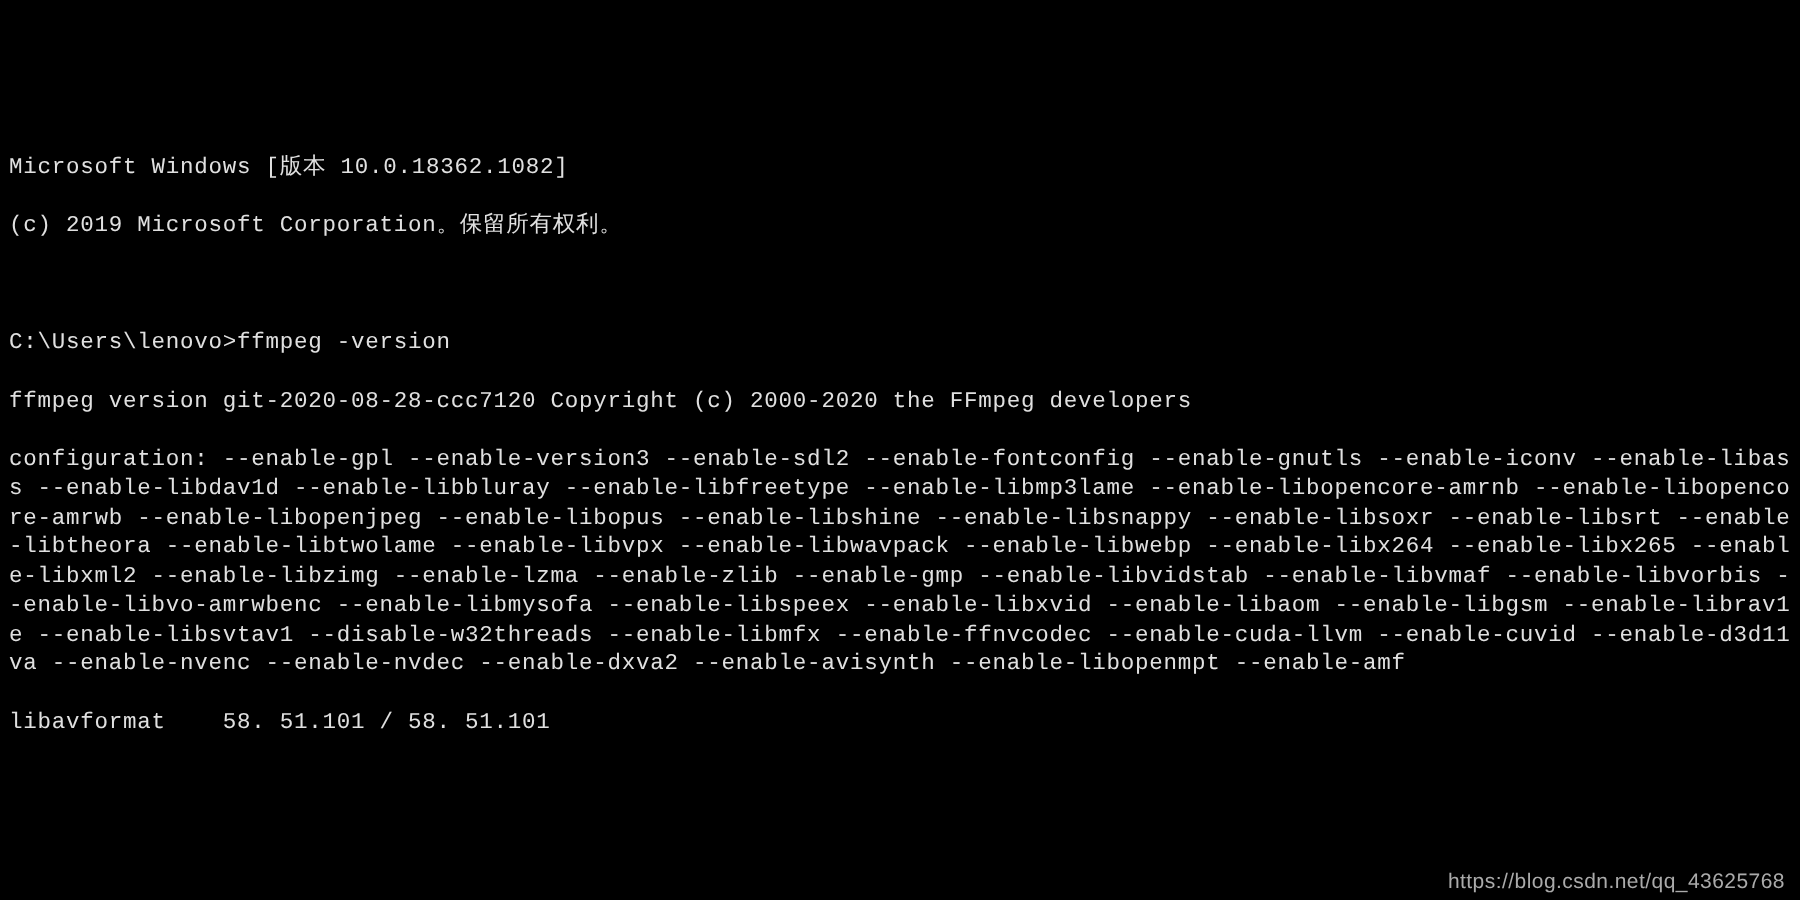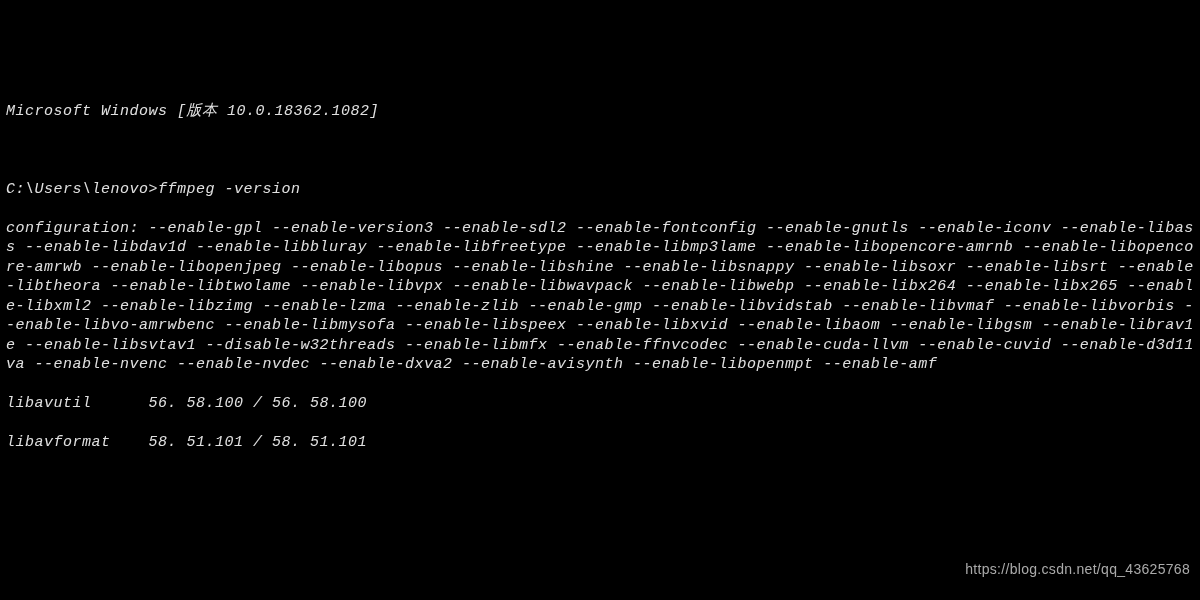--- a/index.html
+++ b/index.html
@@ -19,50 +19,50 @@
       position: relative;
       padding: 4px 6px;
       white-space: pre-wrap;
       word-break: break-all;
     }
     .terminal {
       letter-spacing: 0.5px;
     }
     .line {
       display: block;
-      font-style: italic;
     }
     .prompt {
       display: inline;
     }
     .command {
       display: inline;
     }
     .watermark {
       position: absolute;
-      bottom: 22px;
+      bottom: 4px;
       right: 10px;
       color: #c8c8c8;
       font-size: 14px;
       font-family: Arial, sans-serif;
       letter-spacing: 0.3px;
       opacity: 0.85;
     }
   </style>
 </head>
 <body>
 
 
 
 <div class="terminal">
 <span class="line">Microsoft Windows [版本 10.0.18362.1082]</span>
+<span class="line">(c) 2019 Microsoft Corporation。保留所有权利。</span>
 <span class="line"> </span>
 <span class="line"><span class="prompt">C:\Users\lenovo&gt;</span><span class="command">ffmpeg -version</span></span>
+<span class="line">ffmpeg version git-2020-08-28-ccc7120 Copyright (c) 2000-2020 the FFmpeg developers</span>
 <span class="line">configuration: --enable-gpl --enable-version3 --enable-sdl2 --enable-fontconfig --enable-gnutls --enable-iconv --enable-libass --enable-libdav1d --enable-libbluray --enable-libfreetype --enable-libmp3lame --enable-libopencore-amrnb --enable-libopencore-amrwb --enable-libopenjpeg --enable-libopus --enable-libshine --enable-libsnappy --enable-libsoxr --enable-libsrt --enable-libtheora --enable-libtwolame --enable-libvpx --enable-libwavpack --enable-libwebp --enable-libx264 --enable-libx265 --enable-libxml2 --enable-libzimg --enable-lzma --enable-zlib --enable-gmp --enable-libvidstab --enable-libvmaf --enable-libvorbis --enable-libvo-amrwbenc --enable-libmysofa --enable-libspeex --enable-libxvid --enable-libaom --enable-libgsm --enable-librav1e --enable-libsvtav1 --disable-w32threads --enable-libmfx --enable-ffnvcodec --enable-cuda-llvm --enable-cuvid --enable-d3d11va --enable-nvenc --enable-nvdec --enable-dxva2 --enable-avisynth --enable-libopenmpt --enable-amf</span>
-<span class="line">libavutil      56. 58.100 / 56. 58.100</span>
 <span class="line">libavformat    58. 51.101 / 58. 51.101</span>
 
 
 
 
 
 
 
 </div>
 

